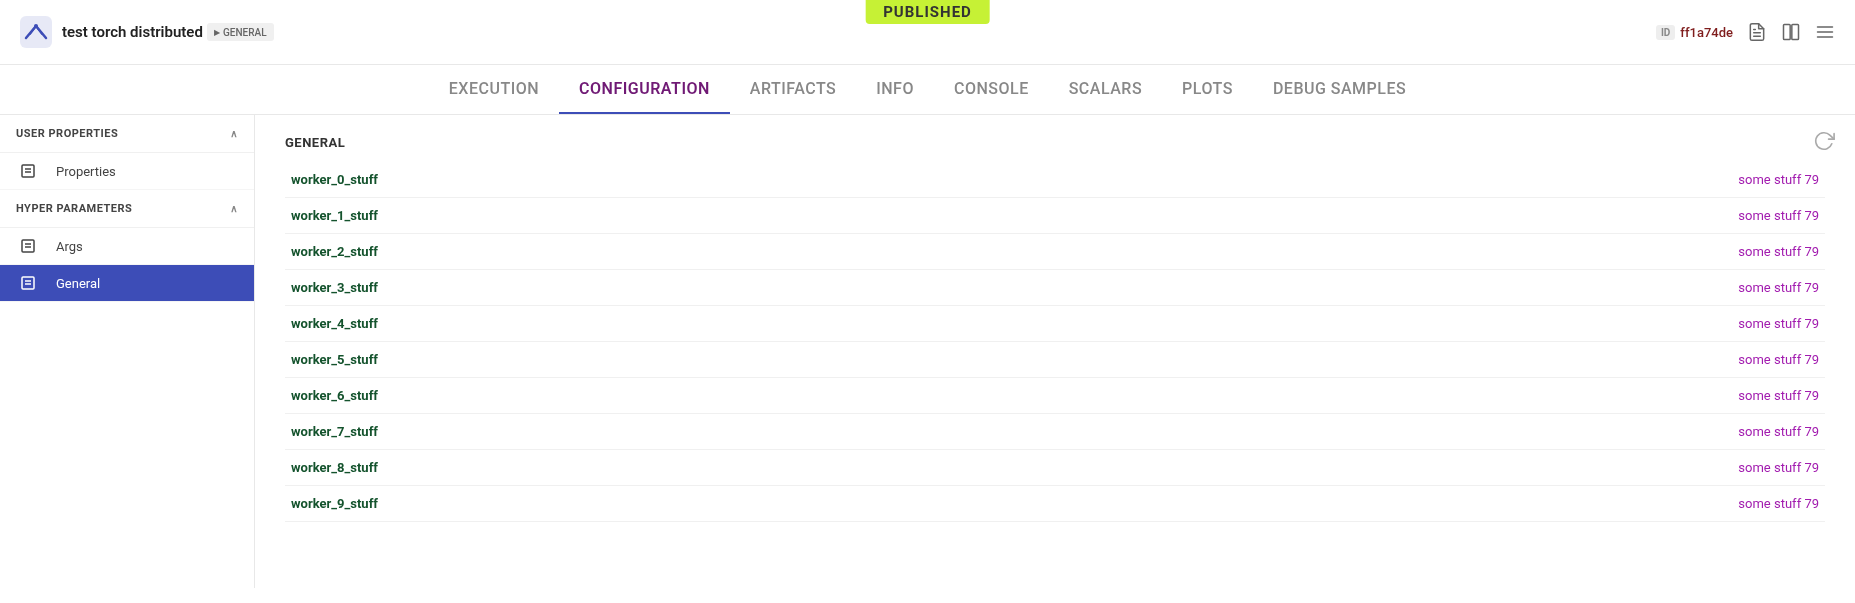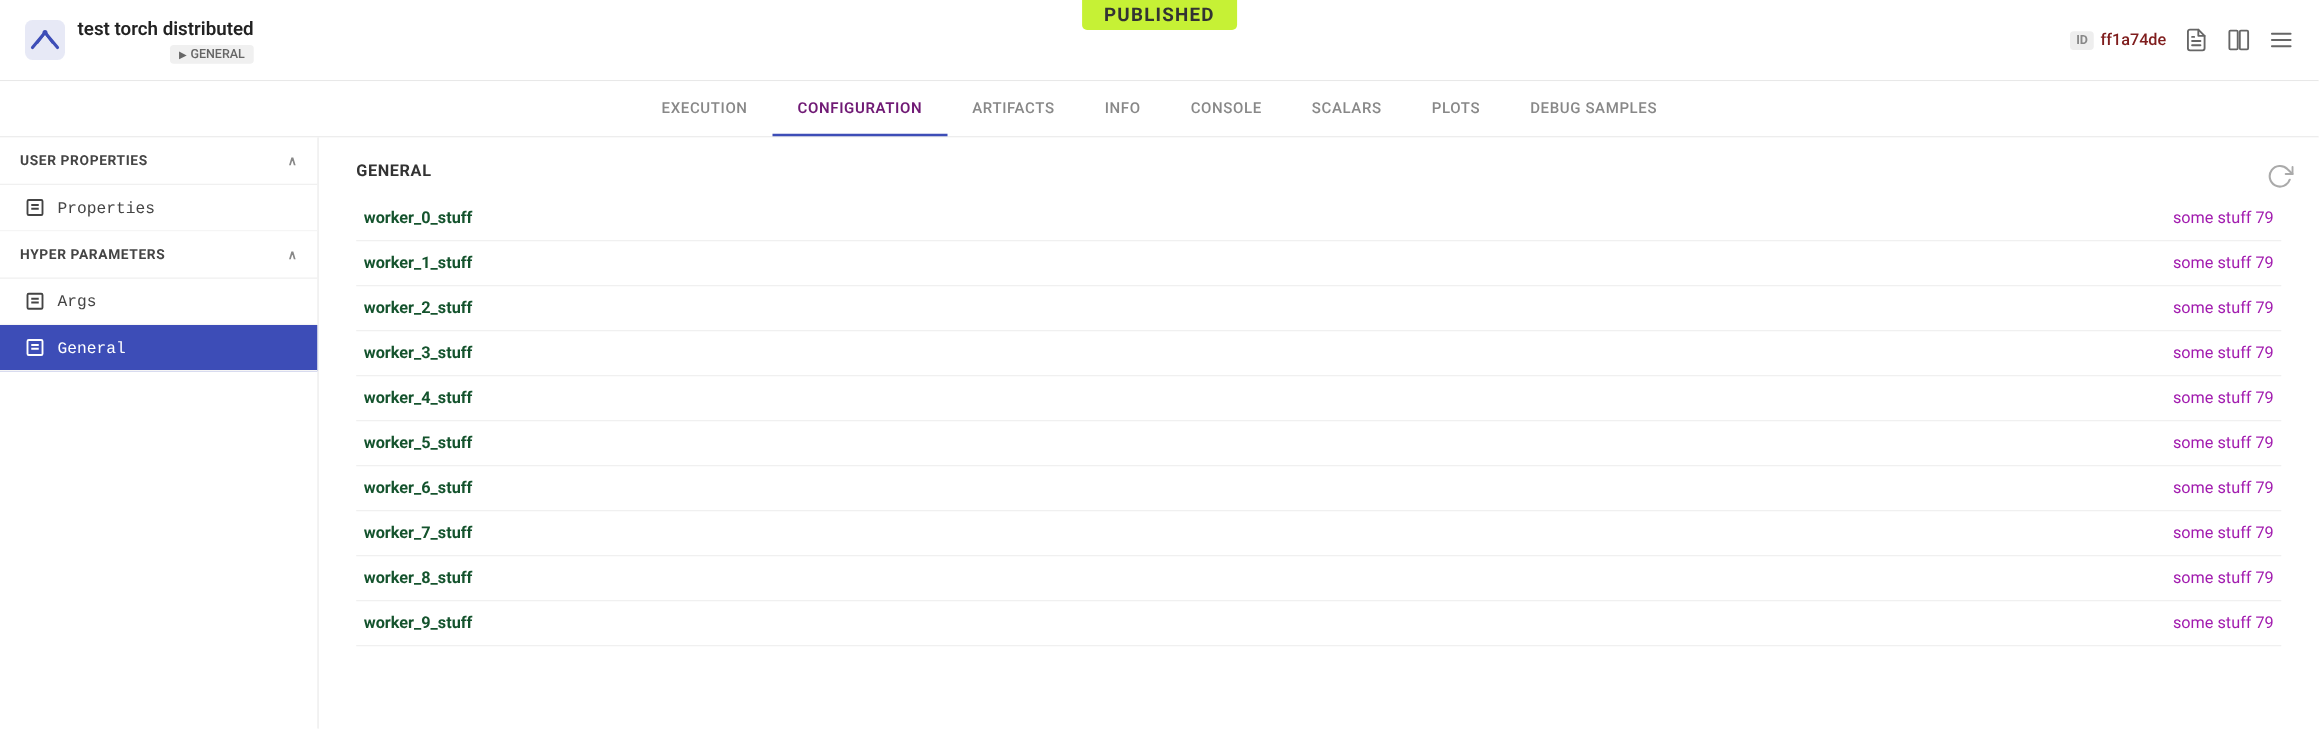--- a/index.html
+++ b/index.html
@@ -87,21 +87,21 @@
     .nav-tabs {
       display: flex;
       align-items: center;
       justify-content: center;
       border-bottom: 1px solid #e8e8e8;
       background: #fff;
       gap: 0;
     }
     .nav-tab {
       padding: 14px 20px;
-      font-size: 12px;
+      font-size: 16px;
       font-weight: 500;
       color: #888;
       cursor: pointer;
       border-bottom: 2px solid transparent;
       text-transform: uppercase;
       letter-spacing: 0.5px;
       user-select: none;
     }
     .nav-tab.active {
       color: #701a75;
@@ -133,27 +133,26 @@
       color: #444;
       letter-spacing: 0.5px;
       cursor: pointer;
       border-bottom: 1px solid #f0f0f0;
       user-select: none;
     }
     .chevron { font-size: 10px; color: #888; }
     .sidebar-item {
       display: flex;
       align-items: center;
-      gap: 10px;
+      gap: 20px;
       padding: 10px 16px 10px 20px;
       font-size: 13px;
       color: #444;
       cursor: pointer;
       border-bottom: 1px solid #f5f5f5;
-      font-family: Liberation Mono, monospace;
     }
     .sidebar-item.active {
       background: #3d4db7;
       color: #fff;
     }
     .sidebar-item-icon {
       width: 16px;
       height: 16px;
       flex-shrink: 0;
     }
@@ -204,21 +203,21 @@
 
 <div class="header">
   <div class="header-left">
 
     <svg class="app-logo" viewBox="0 0 32 32" fill="none" xmlns="http://www.w3.org/2000/svg">
       <rect width="32" height="32" rx="6" fill="#3d4db7" opacity="0.12"></rect>
       <path d="M6 22 L16 10 L26 22" stroke="#3d4db7" stroke-width="2.5" stroke-linecap="round" stroke-linejoin="round" fill="none"></path>
       <path d="M10 18 L16 10 L22 18" stroke="#3d4db7" stroke-width="2" stroke-linecap="round" stroke-linejoin="round" fill="none"></path>
       <circle cx="16" cy="10" r="2" fill="#3d4db7"></circle>
     </svg>
-    <div style="display:flex; flex-direction:column; gap:4px;align-items:flex-end;">
+    <div style="display:flex; flex-direction:row; gap:4px;">
       <span class="app-title">test torch distributed</span>
       <span class="example-badge">GENERAL</span>
     </div>
   </div>
   <div class="header-right">
     <div class="id-badge">
       <span class="id-label">ID</span>
       <span style="font-size:13px; color:#7f1d1d; font-weight:500;">ff1a74de</span>
     </div>
     <svg width="20" height="20" viewBox="0 0 24 24" fill="none" stroke="#666" stroke-width="1.8" stroke-linecap="round" stroke-linejoin="round" style="cursor:pointer;">

